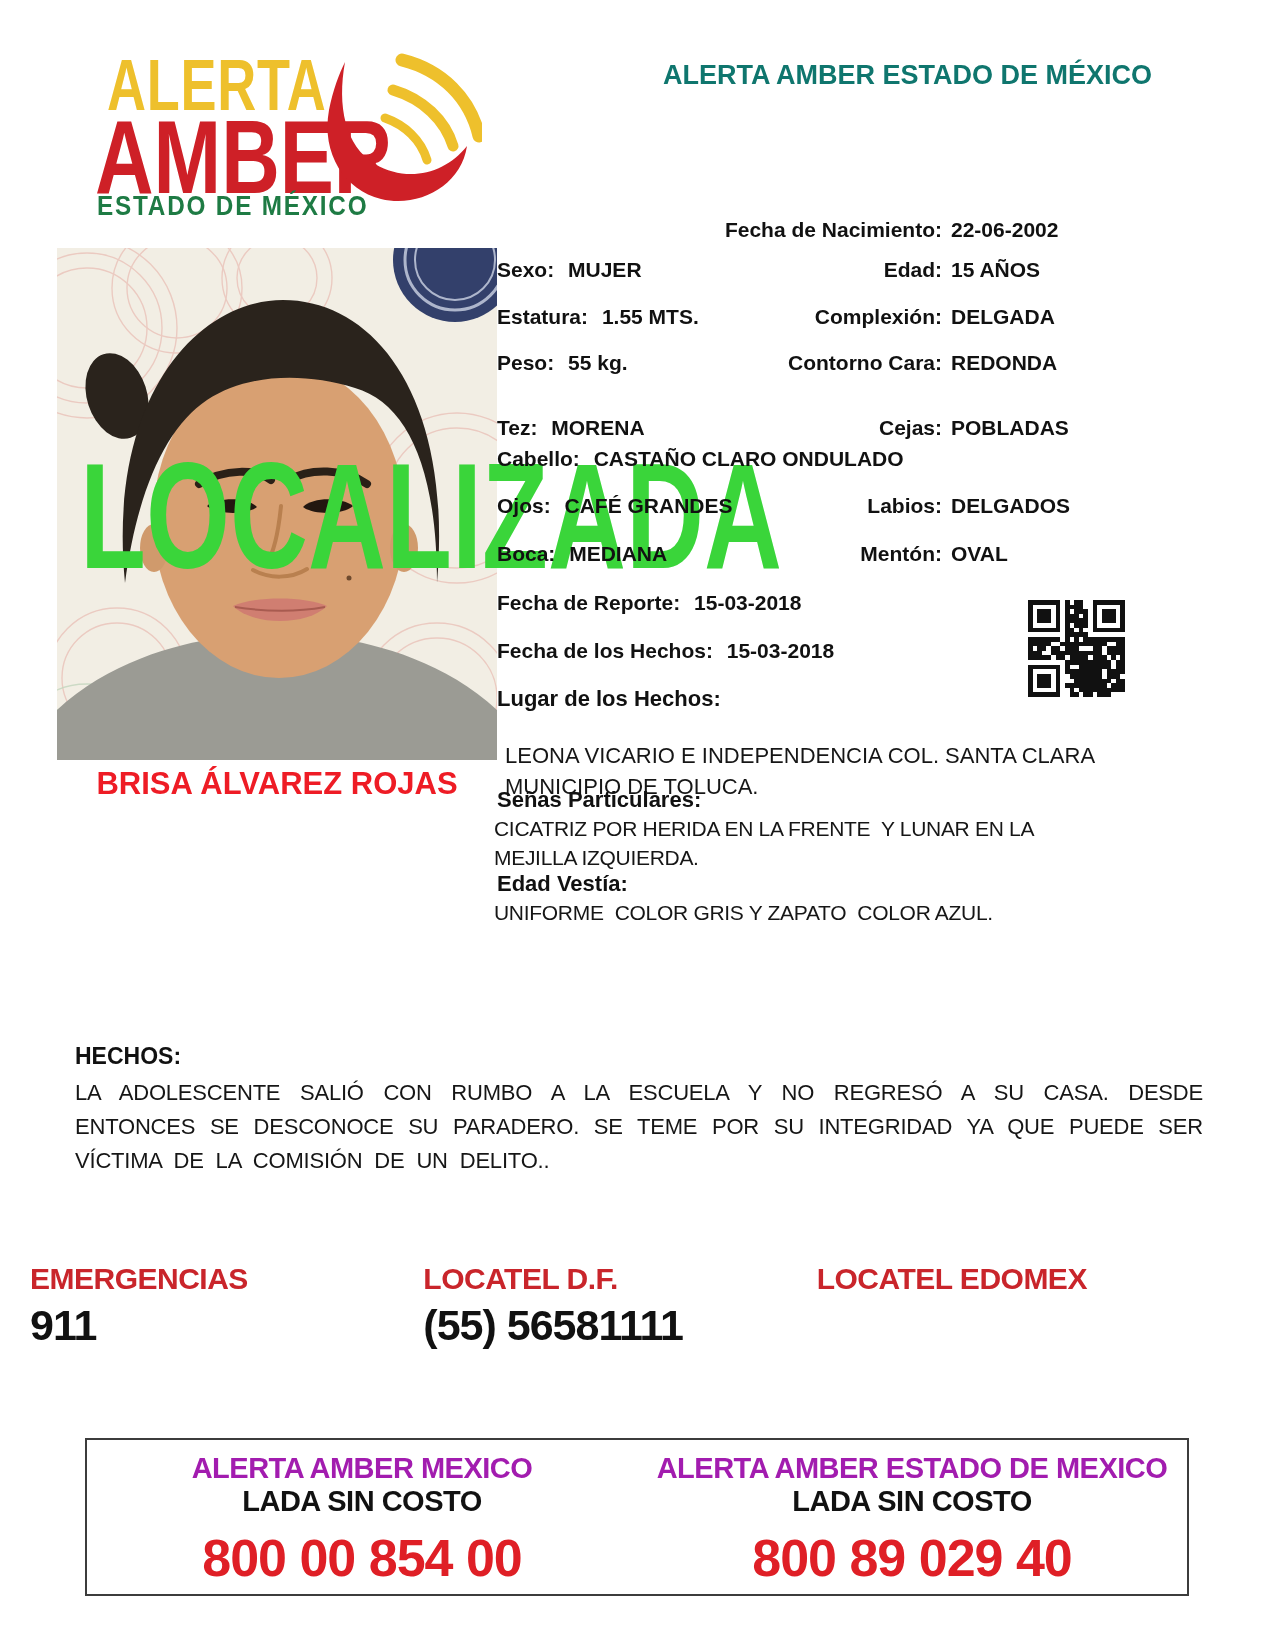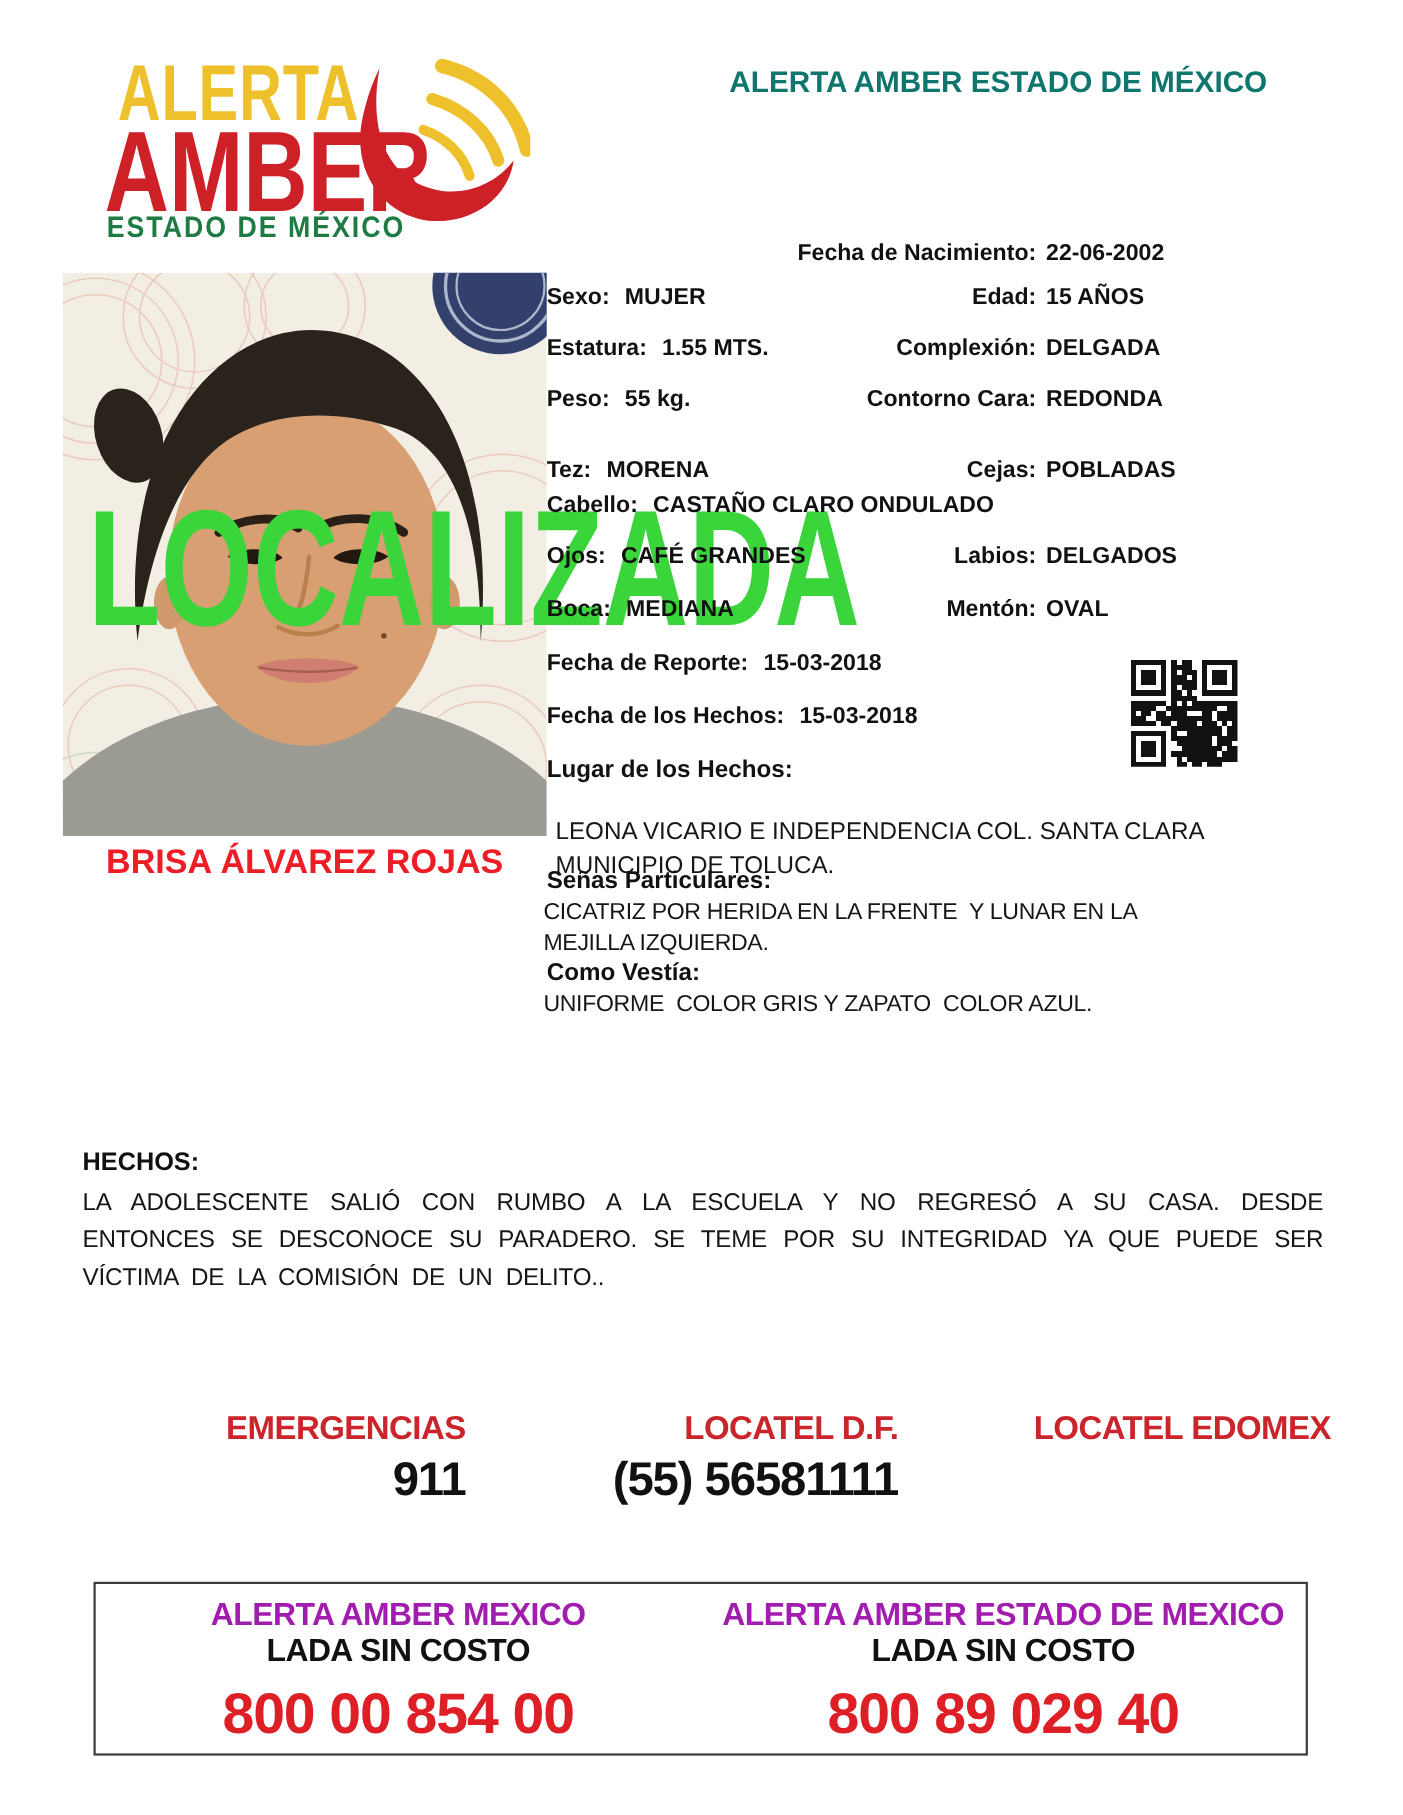--- a/index.html
+++ b/index.html
@@ -52,21 +52,21 @@
   .qr { position:absolute; left:1028px; top:600px; width:97px; height:97px; z-index:3; }
   .qr svg { display:block; width:100%; height:100%; }
 
   
   .hechos-heading { position:absolute; left:75px; top:1043px; font-size:23px; font-weight:bold; color:#111; }
   .hechos-text { position:absolute; left:75px; top:1076px; width:1128px; font-size:22px; color:#161616;
                  line-height:34px; text-align:justify; letter-spacing:-0.2px; word-spacing:6px; }
 
   
   .hotlines { position:absolute; left:30px; top:1262px; width:1180px; display:flex; }
-  .hotline  { flex:1; text-align:right;margin-top:20px; }
+  .hotline  { flex:1; text-align:left; }
   .hotline-name { font-size:30px; font-weight:bold; color:#C9252B; letter-spacing:-0.5px; }
   .hotline-number { font-size:43px; font-weight:bold; color:#111; margin-top:5px; letter-spacing:-1px; }
 
   
   .tollfree { position:absolute; left:85px; top:1438px; width:1104px; height:158px;
               border:2px solid #3c3c3c; display:flex; background:#fff; }
   .tf-col { flex:1; text-align:center; padding-top:12px; }
   .tf-title { font-size:29px; font-weight:bold; color:#a21caf; letter-spacing:-0.5px; }
   .tf-sub   { font-size:29px; font-weight:bold; color:#111; letter-spacing:-0.5px; }
   .tf-number{ font-size:52px; font-weight:bold; color:#DF1F26; margin-top:10px; letter-spacing:-1px; }
@@ -235,21 +235,21 @@
       <path id="qr-cells" fill="#111" d="M8 0h1v1H8zM10 0h1v1H10zM11 0h1v1H11zM8 1h1v1H8zM9 1h1v1H9zM10 1h1v1H10zM11 1h1v1H11zM8 2h1v1H8zM10 2h1v1H10zM11 2h1v1H11zM12 2h1v1H12zM8 3h1v1H8zM9 3h1v1H9zM10 3h1v1H10zM12 3h1v1H12zM8 4h1v1H8zM9 4h1v1H9zM10 4h1v1H10zM11 4h1v1H11zM12 4h1v1H12zM8 5h1v1H8zM10 5h1v1H10zM11 5h1v1H11zM12 5h1v1H12zM8 6h1v1H8zM9 6h1v1H9zM11 6h1v1H11zM8 7h1v1H8zM9 7h1v1H9zM10 7h1v1H10zM11 7h1v1H11zM12 7h1v1H12zM0 8h1v1H0zM1 8h1v1H1zM2 8h1v1H2zM3 8h1v1H3zM4 8h1v1H4zM5 8h1v1H5zM6 8h1v1H6zM8 8h1v1H8zM10 8h1v1H10zM12 8h1v1H12zM13 8h1v1H13zM14 8h1v1H14zM15 8h1v1H15zM16 8h1v1H16zM17 8h1v1H17zM18 8h1v1H18zM19 8h1v1H19zM20 8h1v1H20zM0 9h1v1H0zM1 9h1v1H1zM2 9h1v1H2zM3 9h1v1H3zM4 9h1v1H4zM7 9h1v1H7zM8 9h1v1H8zM9 9h1v1H9zM10 9h1v1H10zM11 9h1v1H11zM12 9h1v1H12zM13 9h1v1H13zM14 9h1v1H14zM15 9h1v1H15zM16 9h1v1H16zM19 9h1v1H19zM20 9h1v1H20zM0 10h1v1H0zM2 10h1v1H2zM3 10h1v1H3zM5 10h1v1H5zM6 10h1v1H6zM8 10h1v1H8zM9 10h1v1H9zM10 10h1v1H10zM14 10h1v1H14zM15 10h1v1H15zM17 10h1v1H17zM18 10h1v1H18zM19 10h1v1H19zM20 10h1v1H20zM0 11h1v1H0zM1 11h1v1H1zM2 11h1v1H2zM5 11h1v1H5zM6 11h1v1H6zM7 11h1v1H7zM8 11h1v1H8zM9 11h1v1H9zM10 11h1v1H10zM11 11h1v1H11zM12 11h1v1H12zM13 11h1v1H13zM14 11h1v1H14zM15 11h1v1H15zM17 11h1v1H17zM18 11h1v1H18zM19 11h1v1H19zM20 11h1v1H20zM0 12h1v1H0zM1 12h1v1H1zM2 12h1v1H2zM3 12h1v1H3zM4 12h1v1H4zM6 12h1v1H6zM7 12h1v1H7zM9 12h1v1H9zM10 12h1v1H10zM11 12h1v1H11zM12 12h1v1H12zM14 12h1v1H14zM15 12h1v1H15zM16 12h1v1H16zM18 12h1v1H18zM20 12h1v1H20zM8 13h1v1H8zM9 13h1v1H9zM10 13h1v1H10zM11 13h1v1H11zM12 13h1v1H12zM13 13h1v1H13zM14 13h1v1H14zM15 13h1v1H15zM16 13h1v1H16zM17 13h1v1H17zM19 13h1v1H19zM20 13h1v1H20zM8 14h1v1H8zM11 14h1v1H11zM12 14h1v1H12zM13 14h1v1H13zM14 14h1v1H14zM15 14h1v1H15zM16 14h1v1H16zM17 14h1v1H17zM19 14h1v1H19zM20 14h1v1H20zM8 15h1v1H8zM9 15h1v1H9zM10 15h1v1H10zM11 15h1v1H11zM12 15h1v1H12zM13 15h1v1H13zM14 15h1v1H14zM15 15h1v1H15zM17 15h1v1H17zM18 15h1v1H18zM19 15h1v1H19zM20 15h1v1H20zM9 16h1v1H9zM10 16h1v1H10zM11 16h1v1H11zM12 16h1v1H12zM14 16h1v1H14zM15 16h1v1H15zM17 16h1v1H17zM18 16h1v1H18zM19 16h1v1H19zM10 17h1v1H10zM11 17h1v1H11zM12 17h1v1H12zM13 17h1v1H13zM15 17h1v1H15zM17 17h1v1H17zM19 17h1v1H19zM20 17h1v1H20zM8 18h1v1H8zM9 18h1v1H9zM10 18h1v1H10zM11 18h1v1H11zM12 18h1v1H12zM13 18h1v1H13zM14 18h1v1H14zM15 18h1v1H15zM16 18h1v1H16zM18 18h1v1H18zM19 18h1v1H19zM20 18h1v1H20zM9 19h1v1H9zM11 19h1v1H11zM12 19h1v1H12zM13 19h1v1H13zM14 19h1v1H14zM15 19h1v1H15zM16 19h1v1H16zM17 19h1v1H17zM18 19h1v1H18zM19 19h1v1H19zM20 19h1v1H20zM9 20h1v1H9zM10 20h1v1H10zM12 20h1v1H12zM13 20h1v1H13zM15 20h1v1H15zM16 20h1v1H16zM17 20h1v1H17z"></path>
     </svg>
   </div>
 
   <div class="sec-heading" style="left:497px; top:686px;">Lugar de los Hechos:</div>
   <div class="sec-text loc-text">LEONA VICARIO E INDEPENDENCIA COL. SANTA CLARA MUNICIPIO DE TOLUCA.</div>
 
   <div class="sec-heading" style="left:497px; top:787px;">Señas Particulares:</div>
   <div class="sec-text senas-text">CICATRIZ POR HERIDA EN LA FRENTE  Y LUNAR EN LA MEJILLA IZQUIERDA.</div>
 
-  <div class="sec-heading" style="left:497px; top:871px;">Como Vestía:</div>
+  <div class="sec-heading" style="left:497px; top:871px;">Edad Vestía:</div>
   <div class="sec-text vestia-text">UNIFORME  COLOR GRIS Y ZAPATO  COLOR AZUL.</div>
 
   <div class="hechos-heading">HECHOS:</div>
   <div class="hechos-text">LA ADOLESCENTE SALIÓ CON RUMBO A LA ESCUELA Y NO REGRESÓ A SU CASA. DESDE ENTONCES SE DESCONOCE SU PARADERO. SE TEME POR SU INTEGRIDAD YA QUE PUEDE SER VÍCTIMA DE LA COMISIÓN DE UN DELITO..</div>
 
   <div class="hotlines">
     <div class="hotline">
       <div class="hotline-name">EMERGENCIAS</div>
       <div class="hotline-number">911</div>
     </div>

